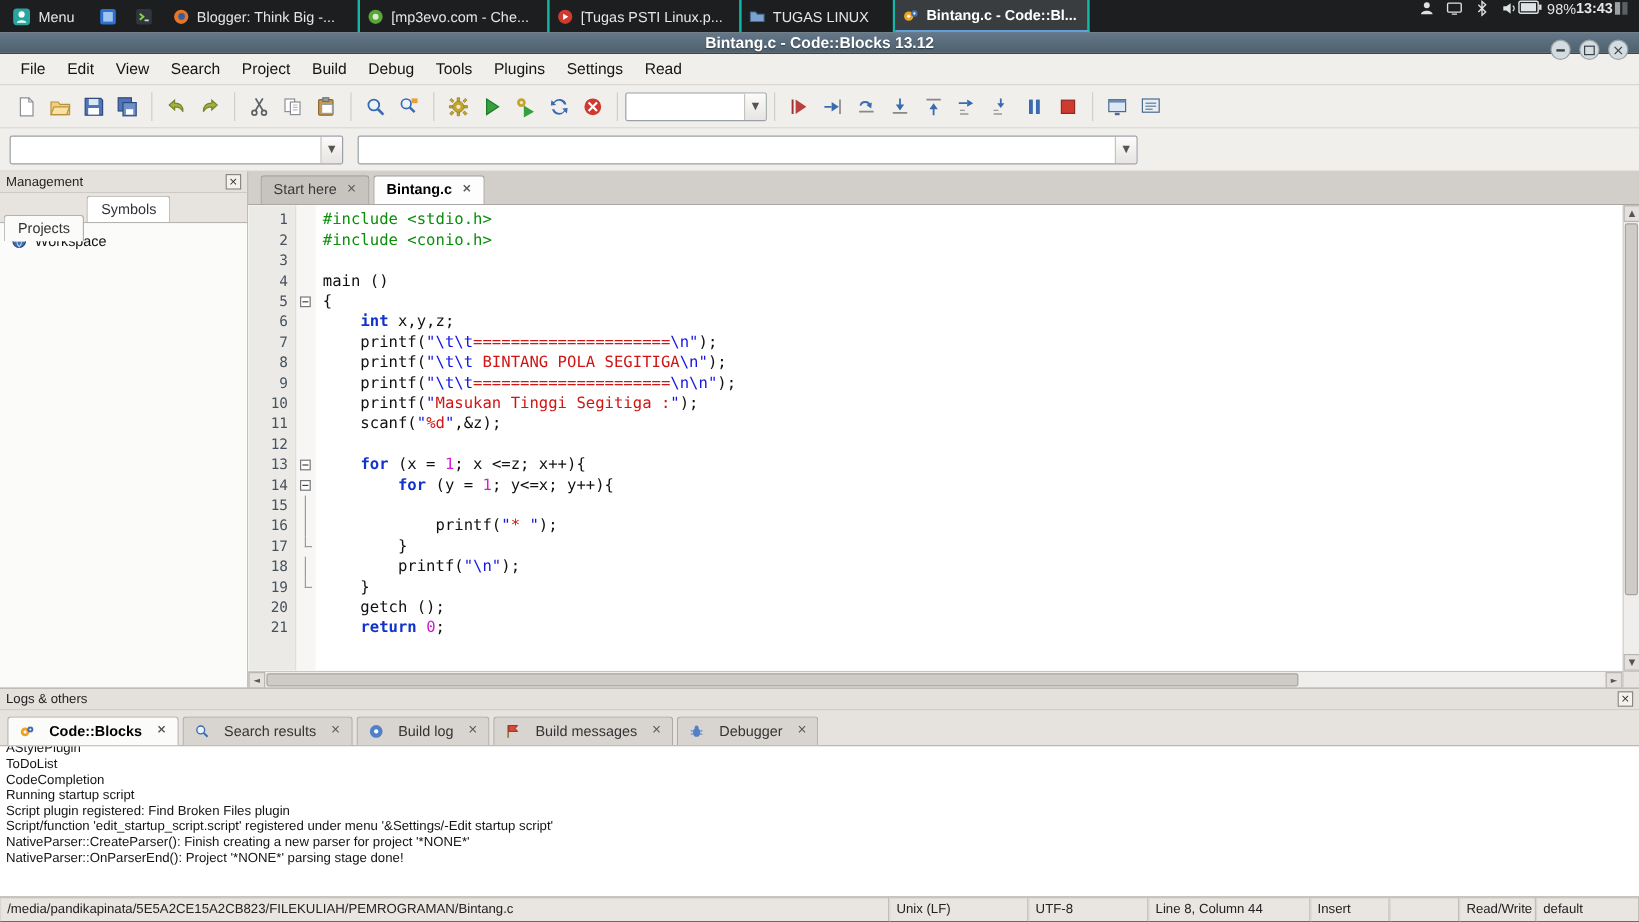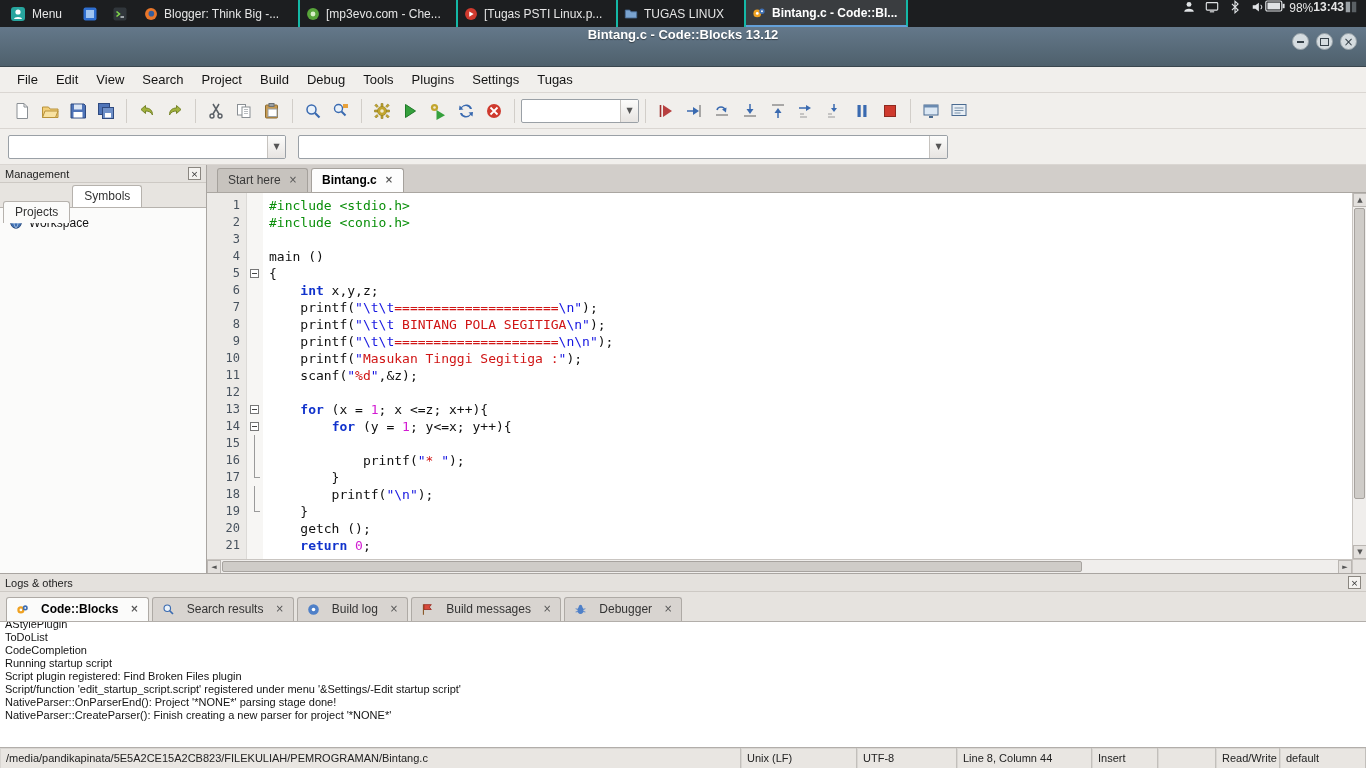--- a/index.html
+++ b/index.html
@@ -19,22 +19,22 @@
   .tray-icons { display:flex; align-items:center; gap:9px; }
   .tray-btn { display:flex; align-items:center; }
   .battery { display:flex; align-items:center; gap:4px; font-size:12px; }
   .clock { font-weight:bold; font-size:12px; }
   .icon16, .icon16 svg { width:16px; height:16px; display:inline-flex; }
   .icon14, .icon14 svg { width:14px; height:14px; display:inline-flex; }
   .icon13, .icon13 svg { width:13px; height:13px; display:inline-flex; }
   .icon-batt svg { width:20px; height:12px; display:inline-flex; }
 
   
-  .titlebar { height:40px; background:linear-gradient(#64788a,#4e606c); border-bottom:1px solid #3a464e;
-              display:flex; position:relative; flex:none; }
+  .titlebar { height:18px; background:linear-gradient(#64788a,#4e606c); border-bottom:1px solid #3a464e;
+              display:flex; align-items:center; position:relative; flex:none; }
   .titlebar-title { flex:1; text-align:center; color:#fff; font-weight:bold; font-size:13px; text-shadow:0 1px 1px rgba(0,0,0,.45); }
   .titlebar-buttons { position:absolute; right:9px; top:6px; display:flex; gap:7px; }
   .tb-btn { width:17px; height:17px; border-radius:50%; background:#d5dce0; border:1px solid #98a2a8;
             color:#37424a; display:flex; align-items:center; justify-content:center; font-size:10px;
             font-family:"DejaVu Sans",sans-serif; line-height:1; }
   .tb-min::before { content:""; width:7px; height:2px; background:#37424a; display:block; }
   .tb-max::before { content:""; width:7px; height:6px; border:1px solid #37424a; display:block; }
   .tb-close::before { content:"\00D7"; font-size:12px; }
 
   
@@ -282,21 +282,21 @@
       <div class="menu-item">File</div>
       <div class="menu-item">Edit</div>
       <div class="menu-item">View</div>
       <div class="menu-item">Search</div>
       <div class="menu-item">Project</div>
       <div class="menu-item">Build</div>
       <div class="menu-item">Debug</div>
       <div class="menu-item">Tools</div>
       <div class="menu-item">Plugins</div>
       <div class="menu-item">Settings</div>
-      <div class="menu-item">Tugas</div>
+      <div class="menu-item">Read</div>
     </div>
 
   <div class="toolbar">
       <button class="tbtn">
         <svg viewBox="0 0 18 18">
           <path d="M4 1.5h7l3.5 3.5v11.5H4z" fill="#fff" stroke="#8a8f94"></path>
           <path d="M11 1.5V5h3.5" fill="none" stroke="#8a8f94"></path>
         </svg>
       </button>
       <button class="tbtn">
@@ -736,22 +736,22 @@
         </div>
       </div>
     <div class="logs-content">
       <div class="logs-inner">
           <div class="log-line">AStylePlugin</div>
           <div class="log-line">ToDoList</div>
           <div class="log-line">CodeCompletion</div>
           <div class="log-line">Running startup script</div>
           <div class="log-line">Script plugin registered: Find Broken Files plugin</div>
           <div class="log-line">Script/function 'edit_startup_script.script' registered under menu '&amp;Settings/-Edit startup script'</div>
+          <div class="log-line">NativeParser::CreateParser(): Finish creating a new parser for project '*NONE*'</div>
           <div class="log-line">NativeParser::OnParserEnd(): Project '*NONE*' parsing stage done!</div>
-          <div class="log-line">NativeParser::CreateParser(): Finish creating a new parser for project '*NONE*'</div>
         </div>
     </div>
   </div>
 
   <div class="statusbar">
       <div class="sfield sflex">/media/pandikapinata/5E5A2CE15A2CB823/FILEKULIAH/PEMROGRAMAN/Bintang.c</div>
       <div class="sfield" style="width: 116px;">Unix (LF)</div>
       <div class="sfield" style="width: 100px;">UTF-8</div>
       <div class="sfield" style="width: 135px;">Line 8, Column 44</div>
       <div class="sfield" style="width: 66px;">Insert</div>

